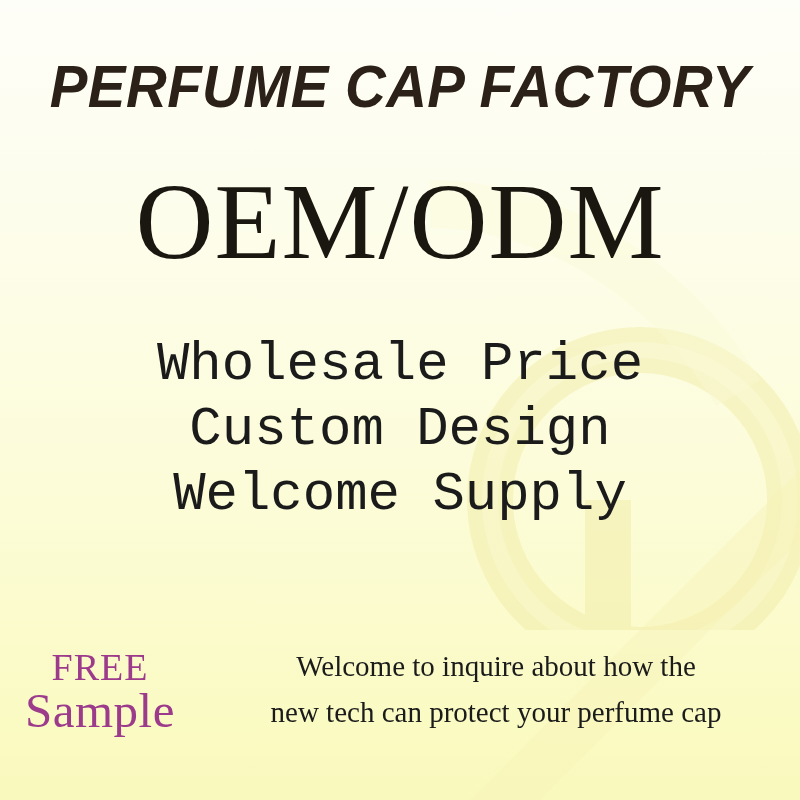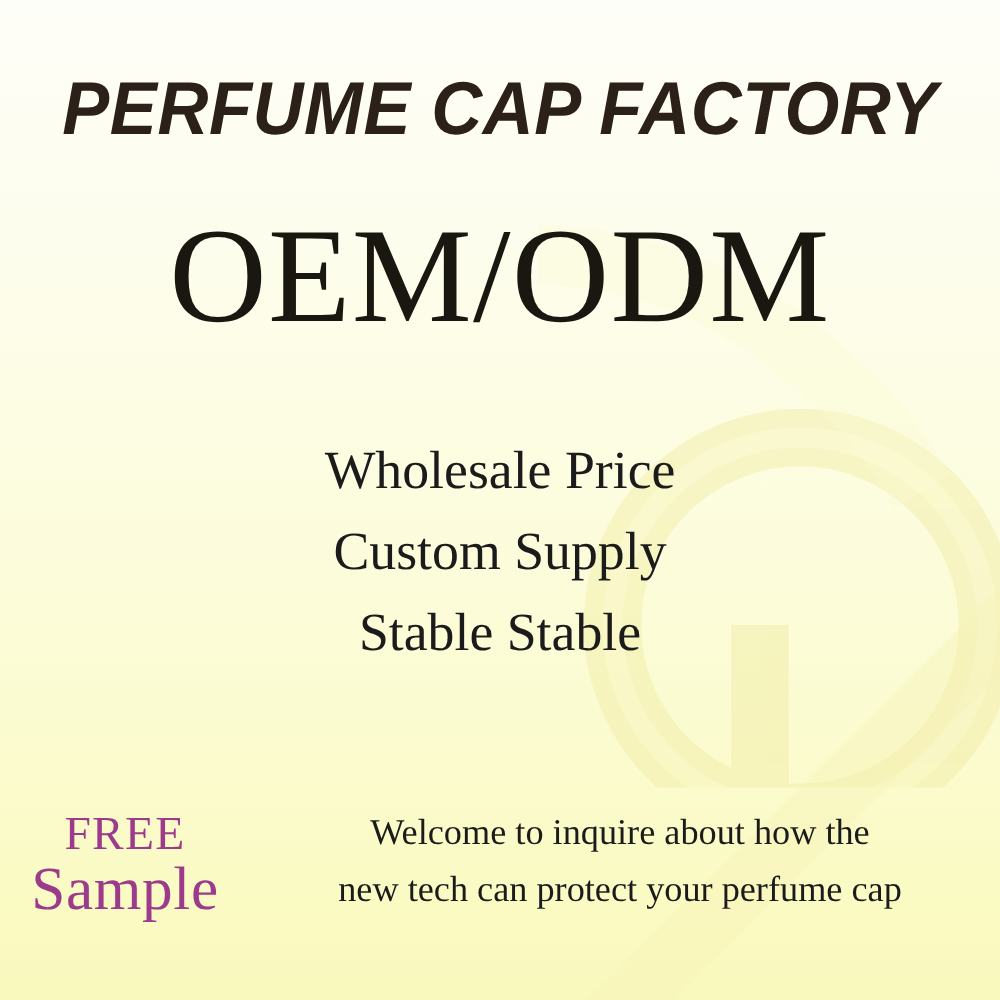--- a/index.html
+++ b/index.html
@@ -67,23 +67,23 @@
     font-size: 108px;
     font-weight: normal;
     color: #1A1710;
     letter-spacing: 1px;
     white-space: nowrap;
     line-height: 1.05;
   }
 
   
   #features {
-    top: 344px;
-    font-family: Liberation Serif, serif;
-    font-size: 43px;
+    top: 332px;
+    font-family: Liberation Mono, monospace;
+    font-size: 54px;
     color: #1B1B1B;
     line-height: 65px;
   }
   #features .feature-line {
     display: block;
     white-space: nowrap;
   }
 
   
   #bottom {
@@ -149,22 +149,22 @@
       <path d="M 430 180 C 560 180 690 260 760 380 L 716 406 C 654 300 542 228 430 228 Z" fill="#FAFAD6"></path>
     </g>
   </svg>
 
   <div class="layer" id="headline">PERFUME CAP FACTORY</div>
 
   <div class="layer" id="oem">OEM/ODM</div>
 
   <div class="layer" id="features">
     <span class="feature-line">Wholesale Price</span>
-    <span class="feature-line">Custom Supply</span>
-    <span class="feature-line">Stable Stable</span>
+    <span class="feature-line">Custom Design</span>
+    <span class="feature-line">Welcome Supply</span>
   </div>
 
   <div id="bottom">
 
     <div id="free-sample">
       <span class="free-word">FREE</span>
       <span class="sample-word">Sample</span>
     </div>
 
     <div id="welcome">

